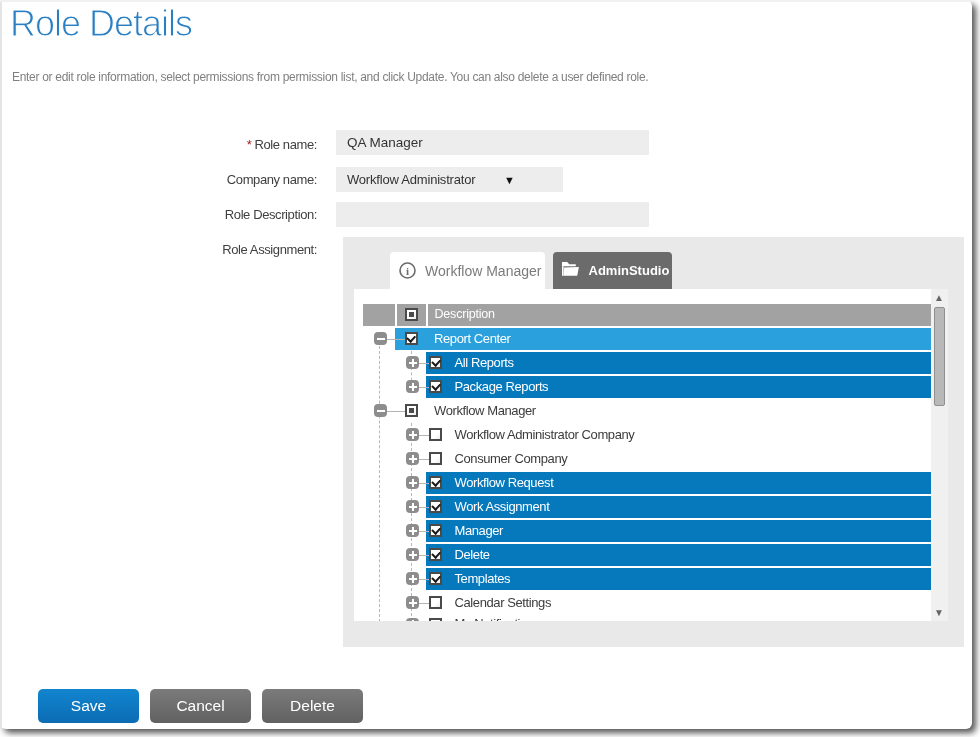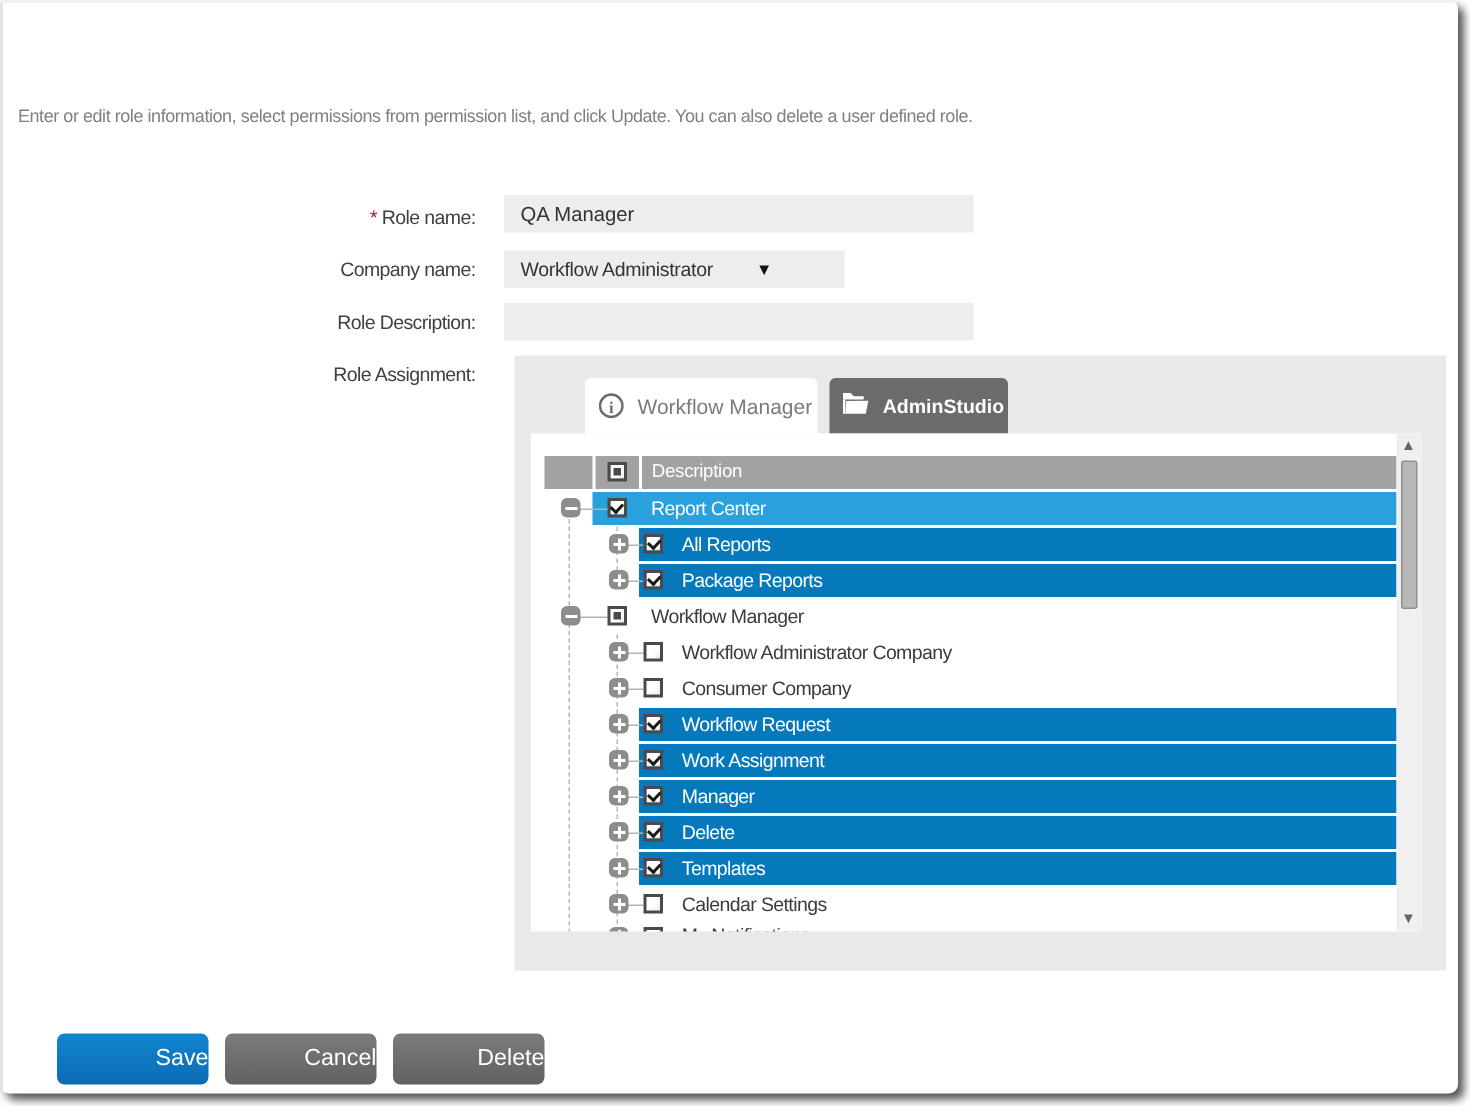--- a/index.html
+++ b/index.html
@@ -45,29 +45,30 @@
   .pm .h { position:absolute; left:2.5px; top:5.5px; width:8px; height:2px; background:#fff; }
   .pm .v { position:absolute; left:5.5px; top:2.5px; width:2px; height:8px; background:#fff; }
 
   .vline { position:absolute; width:0; border-left:1px dashed #b8b8b8; }
   .hline { position:absolute; height:0; border-top:1px solid #b4b4b4; }
 
   .sbar { position:absolute; left:587.5px; top:51.5px; width:17px; height:332.5px; background:#f0f0f0; }
   .sthumb { position:absolute; left:3px; top:18px; width:11px; height:99px; background:#b8b8b8; border:1px solid #8f8f8f; border-radius:2px; }
   .sarr { position:absolute; left:0; width:17px; text-align:center; font-size:10px; color:#666; }
 
-  .btn { position:absolute; top:689px; width:101px; height:34px; border-radius:5px; color:#fff; font-size:15.5px; text-align:right; line-height:34px; }
+  .btn { position:absolute; top:689px; width:101px; height:34px; border-radius:5px; color:#fff; font-size:15.5px; text-align:center; line-height:34px; }
   .bsave { left:38px; background:linear-gradient(#1285cf,#0b6cb4); }
   .bgray { background:linear-gradient(#7b7b7b,#616161); }
 </style>
 </head>
 <body>
 <div class="page">
   <div class="bleft"></div>
     <div class="btop"></div>
+  <h1>Role Details</h1>
   <div class="desc">Enter or edit role information, select permissions from permission list, and click Update. You can also delete a user defined role.</div>
 
   <div class="lbl" style="left:11px; top:137px;"><span class="red">* </span>Role name:</div>
   <div class="lbl" style="left:11px; top:172px;">Company name:</div>
   <div class="lbl" style="left:11px; top:207px;">Role Description:</div>
   <div class="lbl" style="left:11px; top:242px;">Role Assignment:</div>
 
   <div class="inp" style="top:130px; width:313px; font-size:13.5px; letter-spacing:0;">QA Manager</div>
   <div class="inp" style="top:167px; width:227px;">Workflow Administrator<span class="ddtri" style="left:168px; top:1px;">▼</span></div>
   <div class="inp" style="top:202px; width:313px;"></div>

